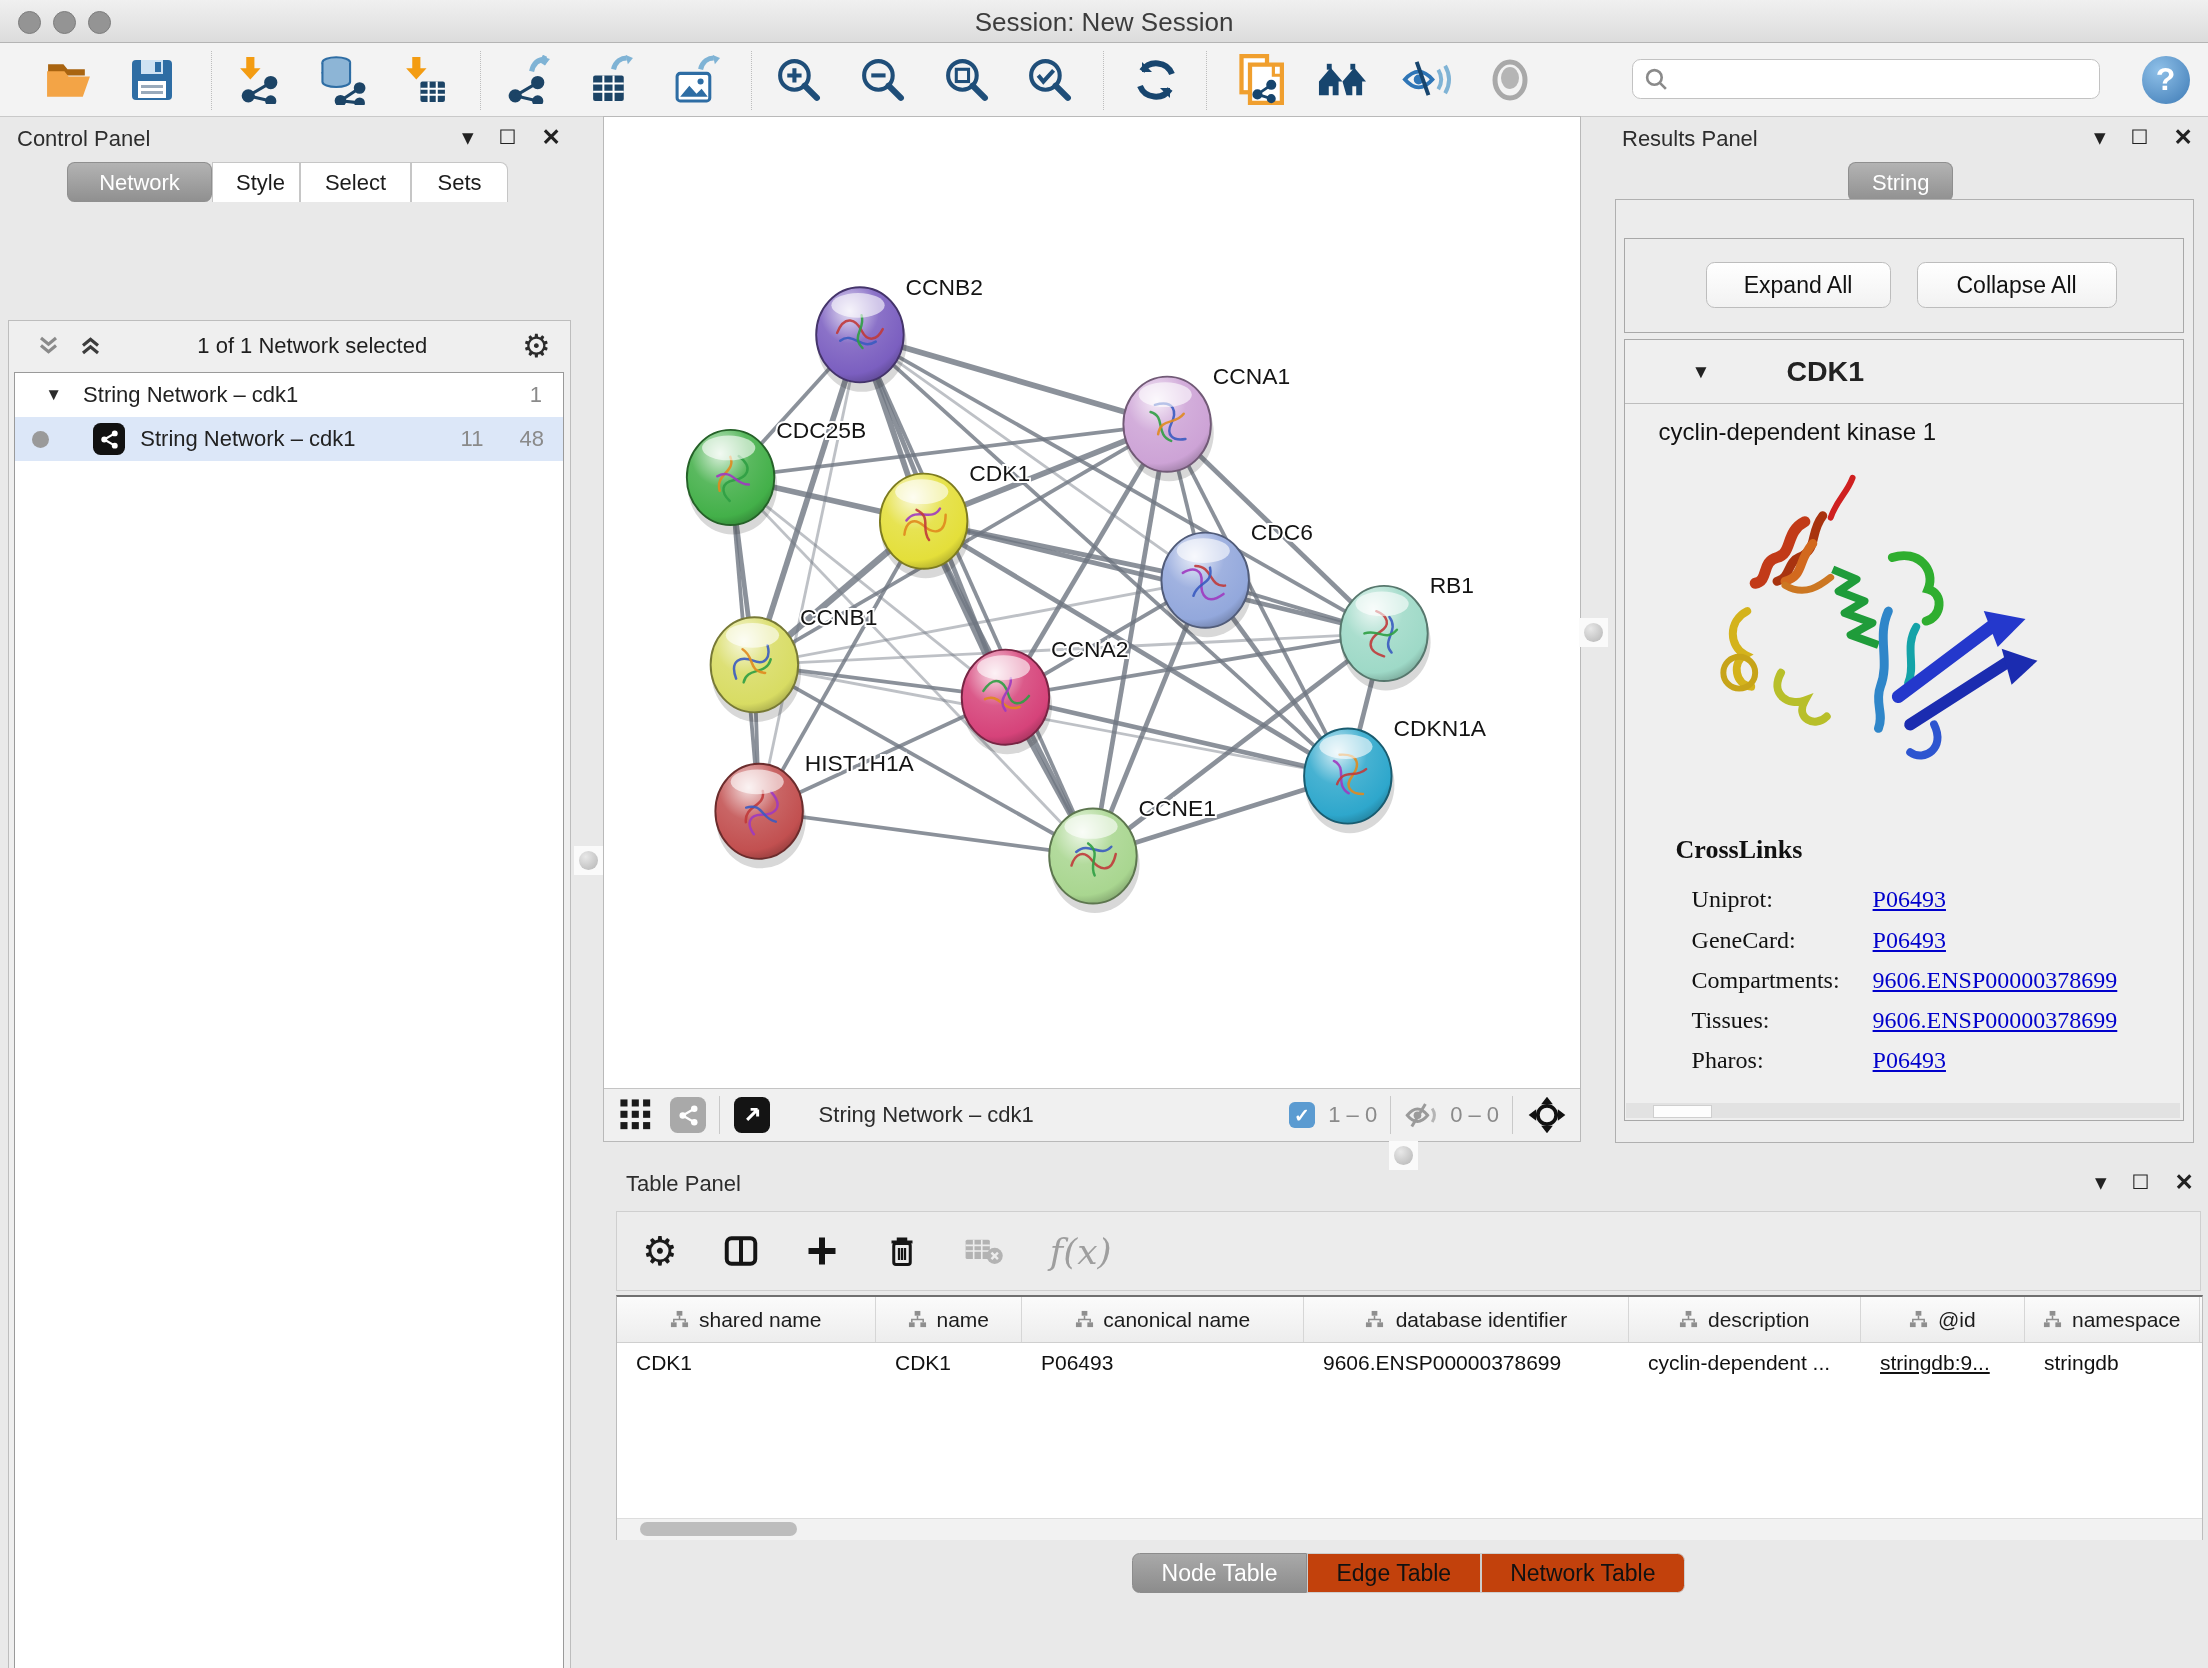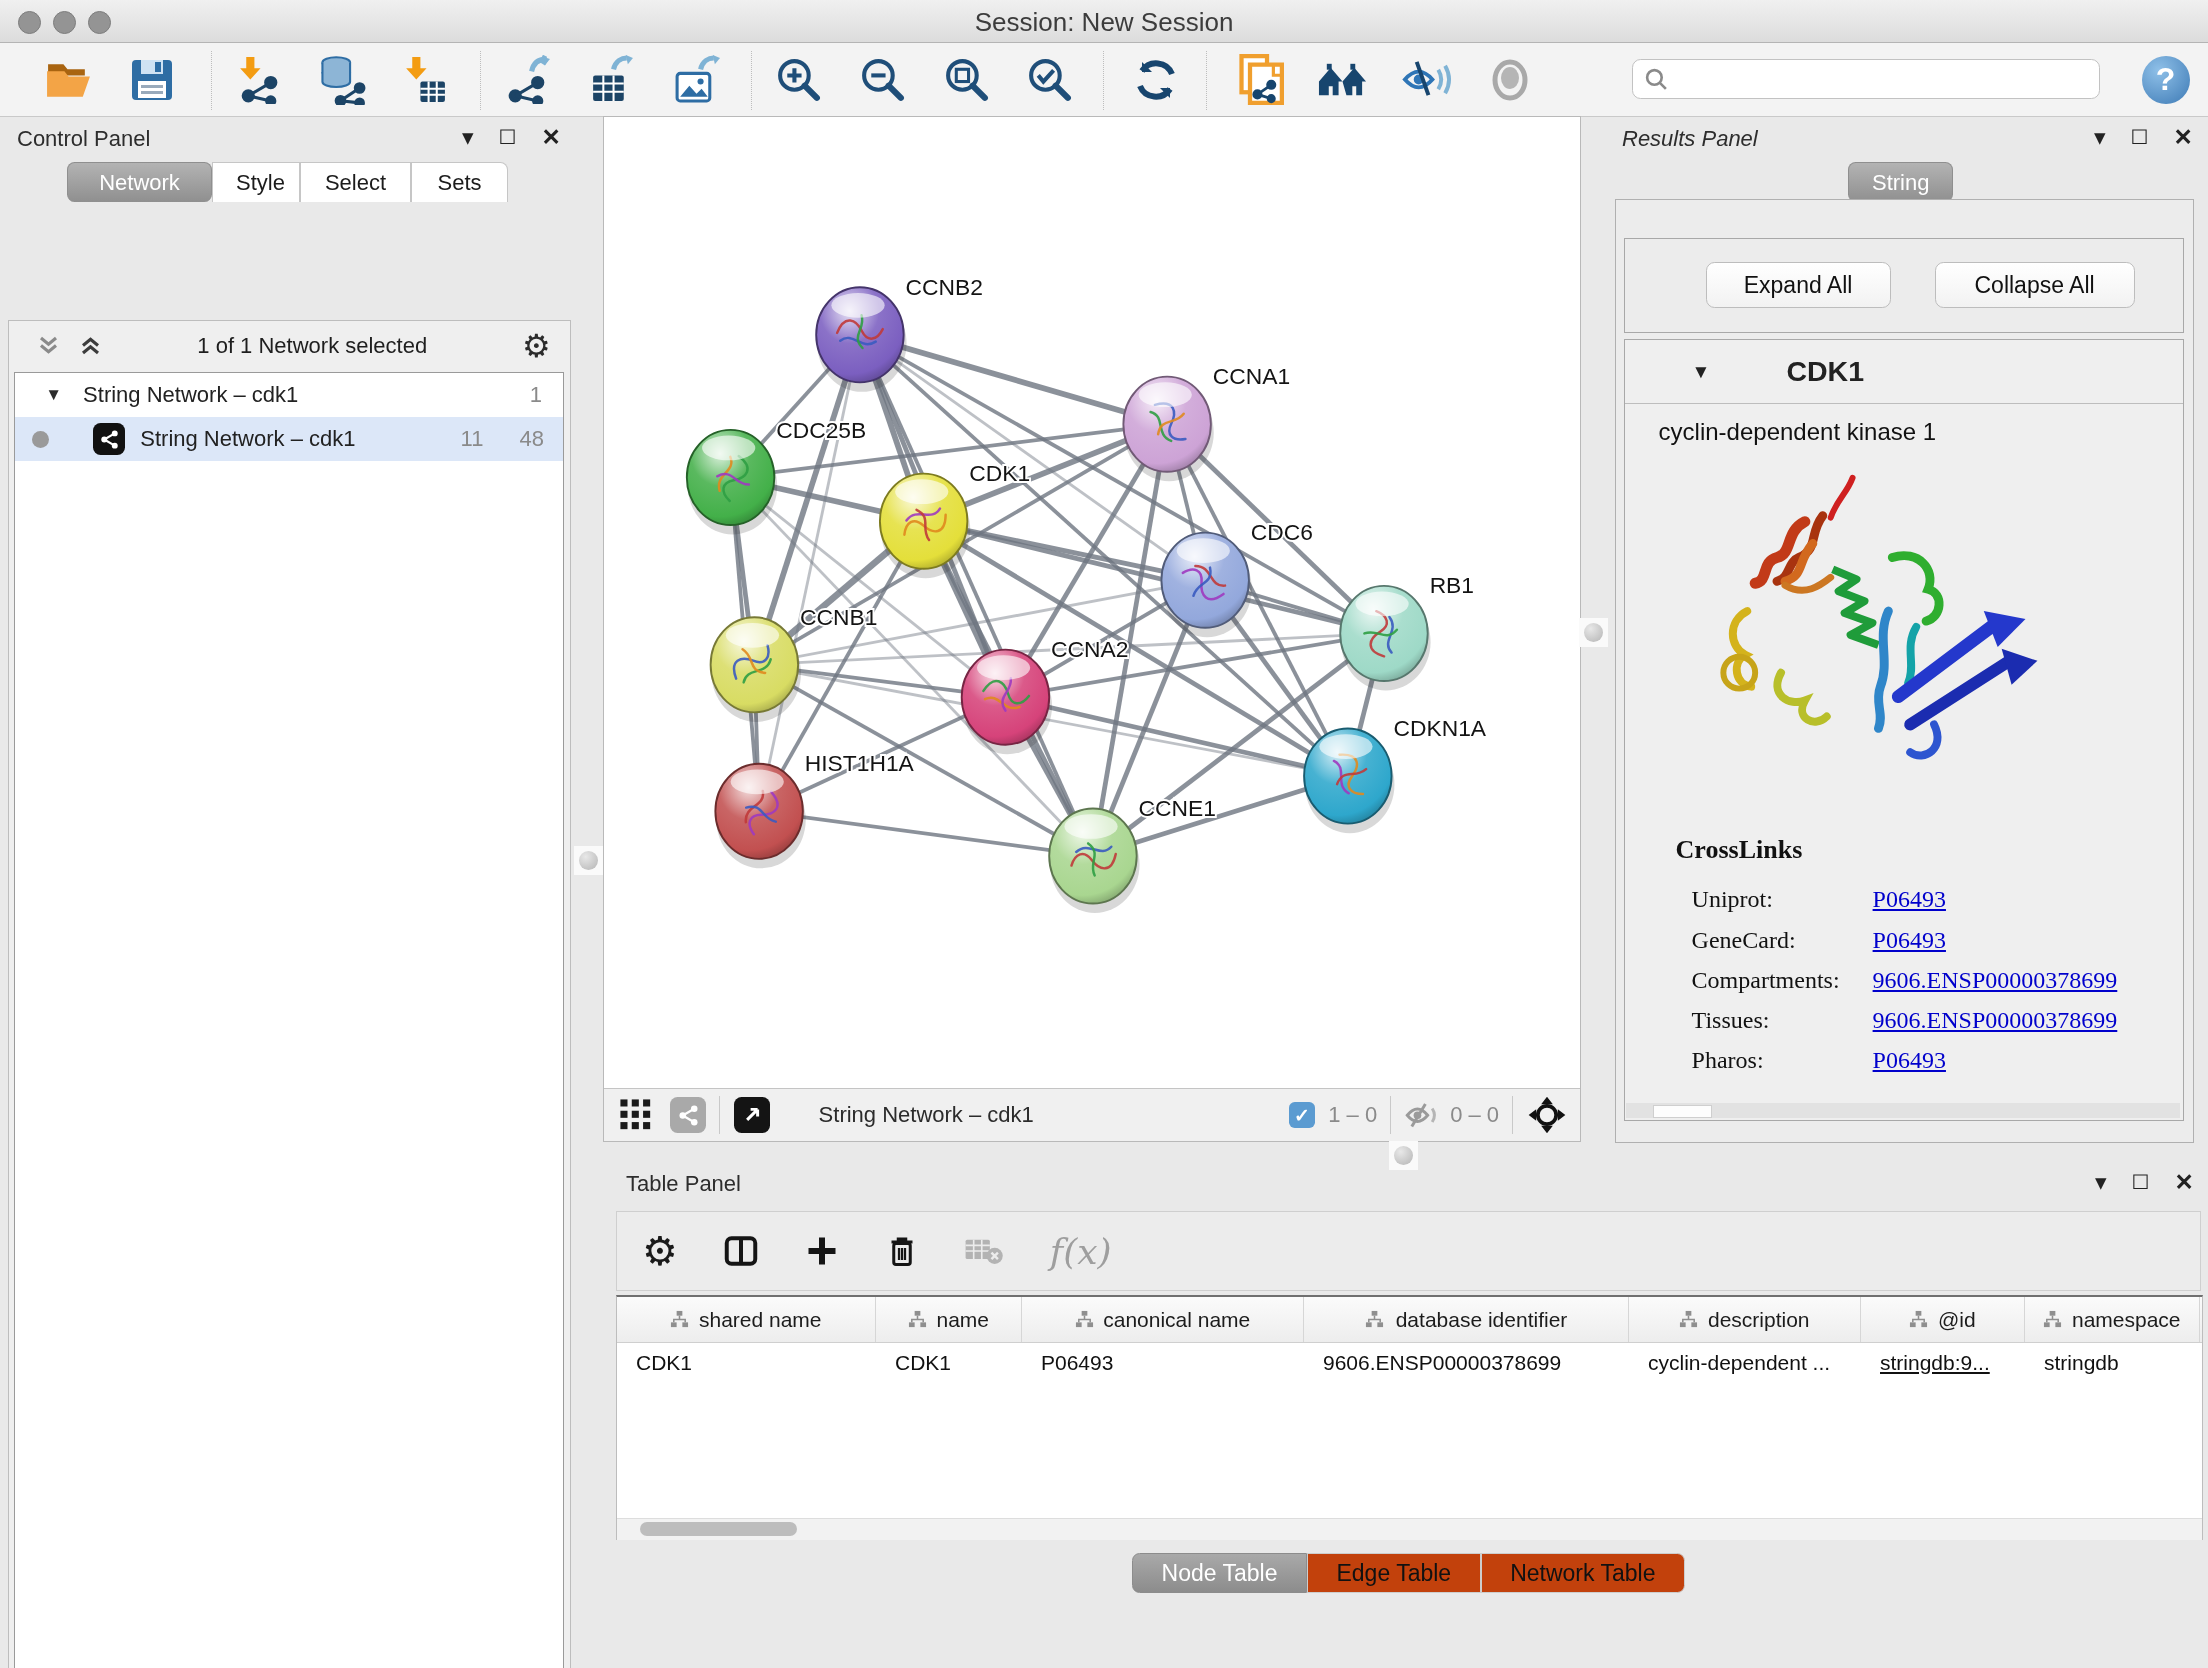--- a/index.html
+++ b/index.html
@@ -586,34 +586,34 @@
       <svg width="40" height="40" viewBox="0 0 48 48" style="margin-right:13.3px">
           <circle cx="24" cy="24" r="11" stroke="#111" stroke-width="4.5" fill="none"></circle>
           <g fill="#111">
             <path d="M24 2l7 9H17zM24 46l7-9H17zM2 24l9-7v14zM46 24l-9-7v14z"></path>
           </g>
         </svg>
     </div>
   </div>
 
   <div class="abs" style="left:1607px;top:116px;width:601px;height:1037px;">
-    <div class="abs" style="left:15px;top:9.5px;font-style:italic;"><span class="panel-title">Results Panel</span></div>
+    <div class="abs" style="left:15px;top:9.5px;"><span class="panel-title">Results Panel</span></div>
     <div class="panel-ctrls" style="left:487px;top:7.6px;">
       <span>▾</span>
       <span style="font-size:20px;">☐</span>
       <span style="font-weight:bold;">✕</span>
     </div>
     <div class="abs" style="left:241px;top:46px;">
       <span class="tab sel">String</span>
     </div>
   </div>
   <div class="abs rp-outer">
     <div class="rp-box1">
       <button class="btn abs" style="left:81px;top:23px;width:185px;height:46px;">Expand All</button>
-      <button class="btn abs" style="left:310px;top:23px;width:200px;height:46px;">Collapse All</button>
+      <button class="btn abs" style="left:292px;top:23px;width:200px;height:46px;">Collapse All</button>
     </div>
     <div class="rp-box2">
       <div class="rp-hdr">
         <span style="margin-left:67px;font-size:19px;">▼</span>
         <span style="margin-left:76px;font-size:28.5px;font-weight:bold;">CDK1</span>
       </div>
       <div class="abs" style="left:34px;top:78px;font-size:24px;color:#111;">cyclin-dependent kinase 1</div>
 
       <svg class="abs" style="left:59px;top:124px;" width="361" height="328" viewBox="0 0 360 330">
         <path d="M168 14c-6 16-16 22-22 40" stroke="#cf2020" stroke-width="6" fill="none" stroke-linecap="round"></path>

